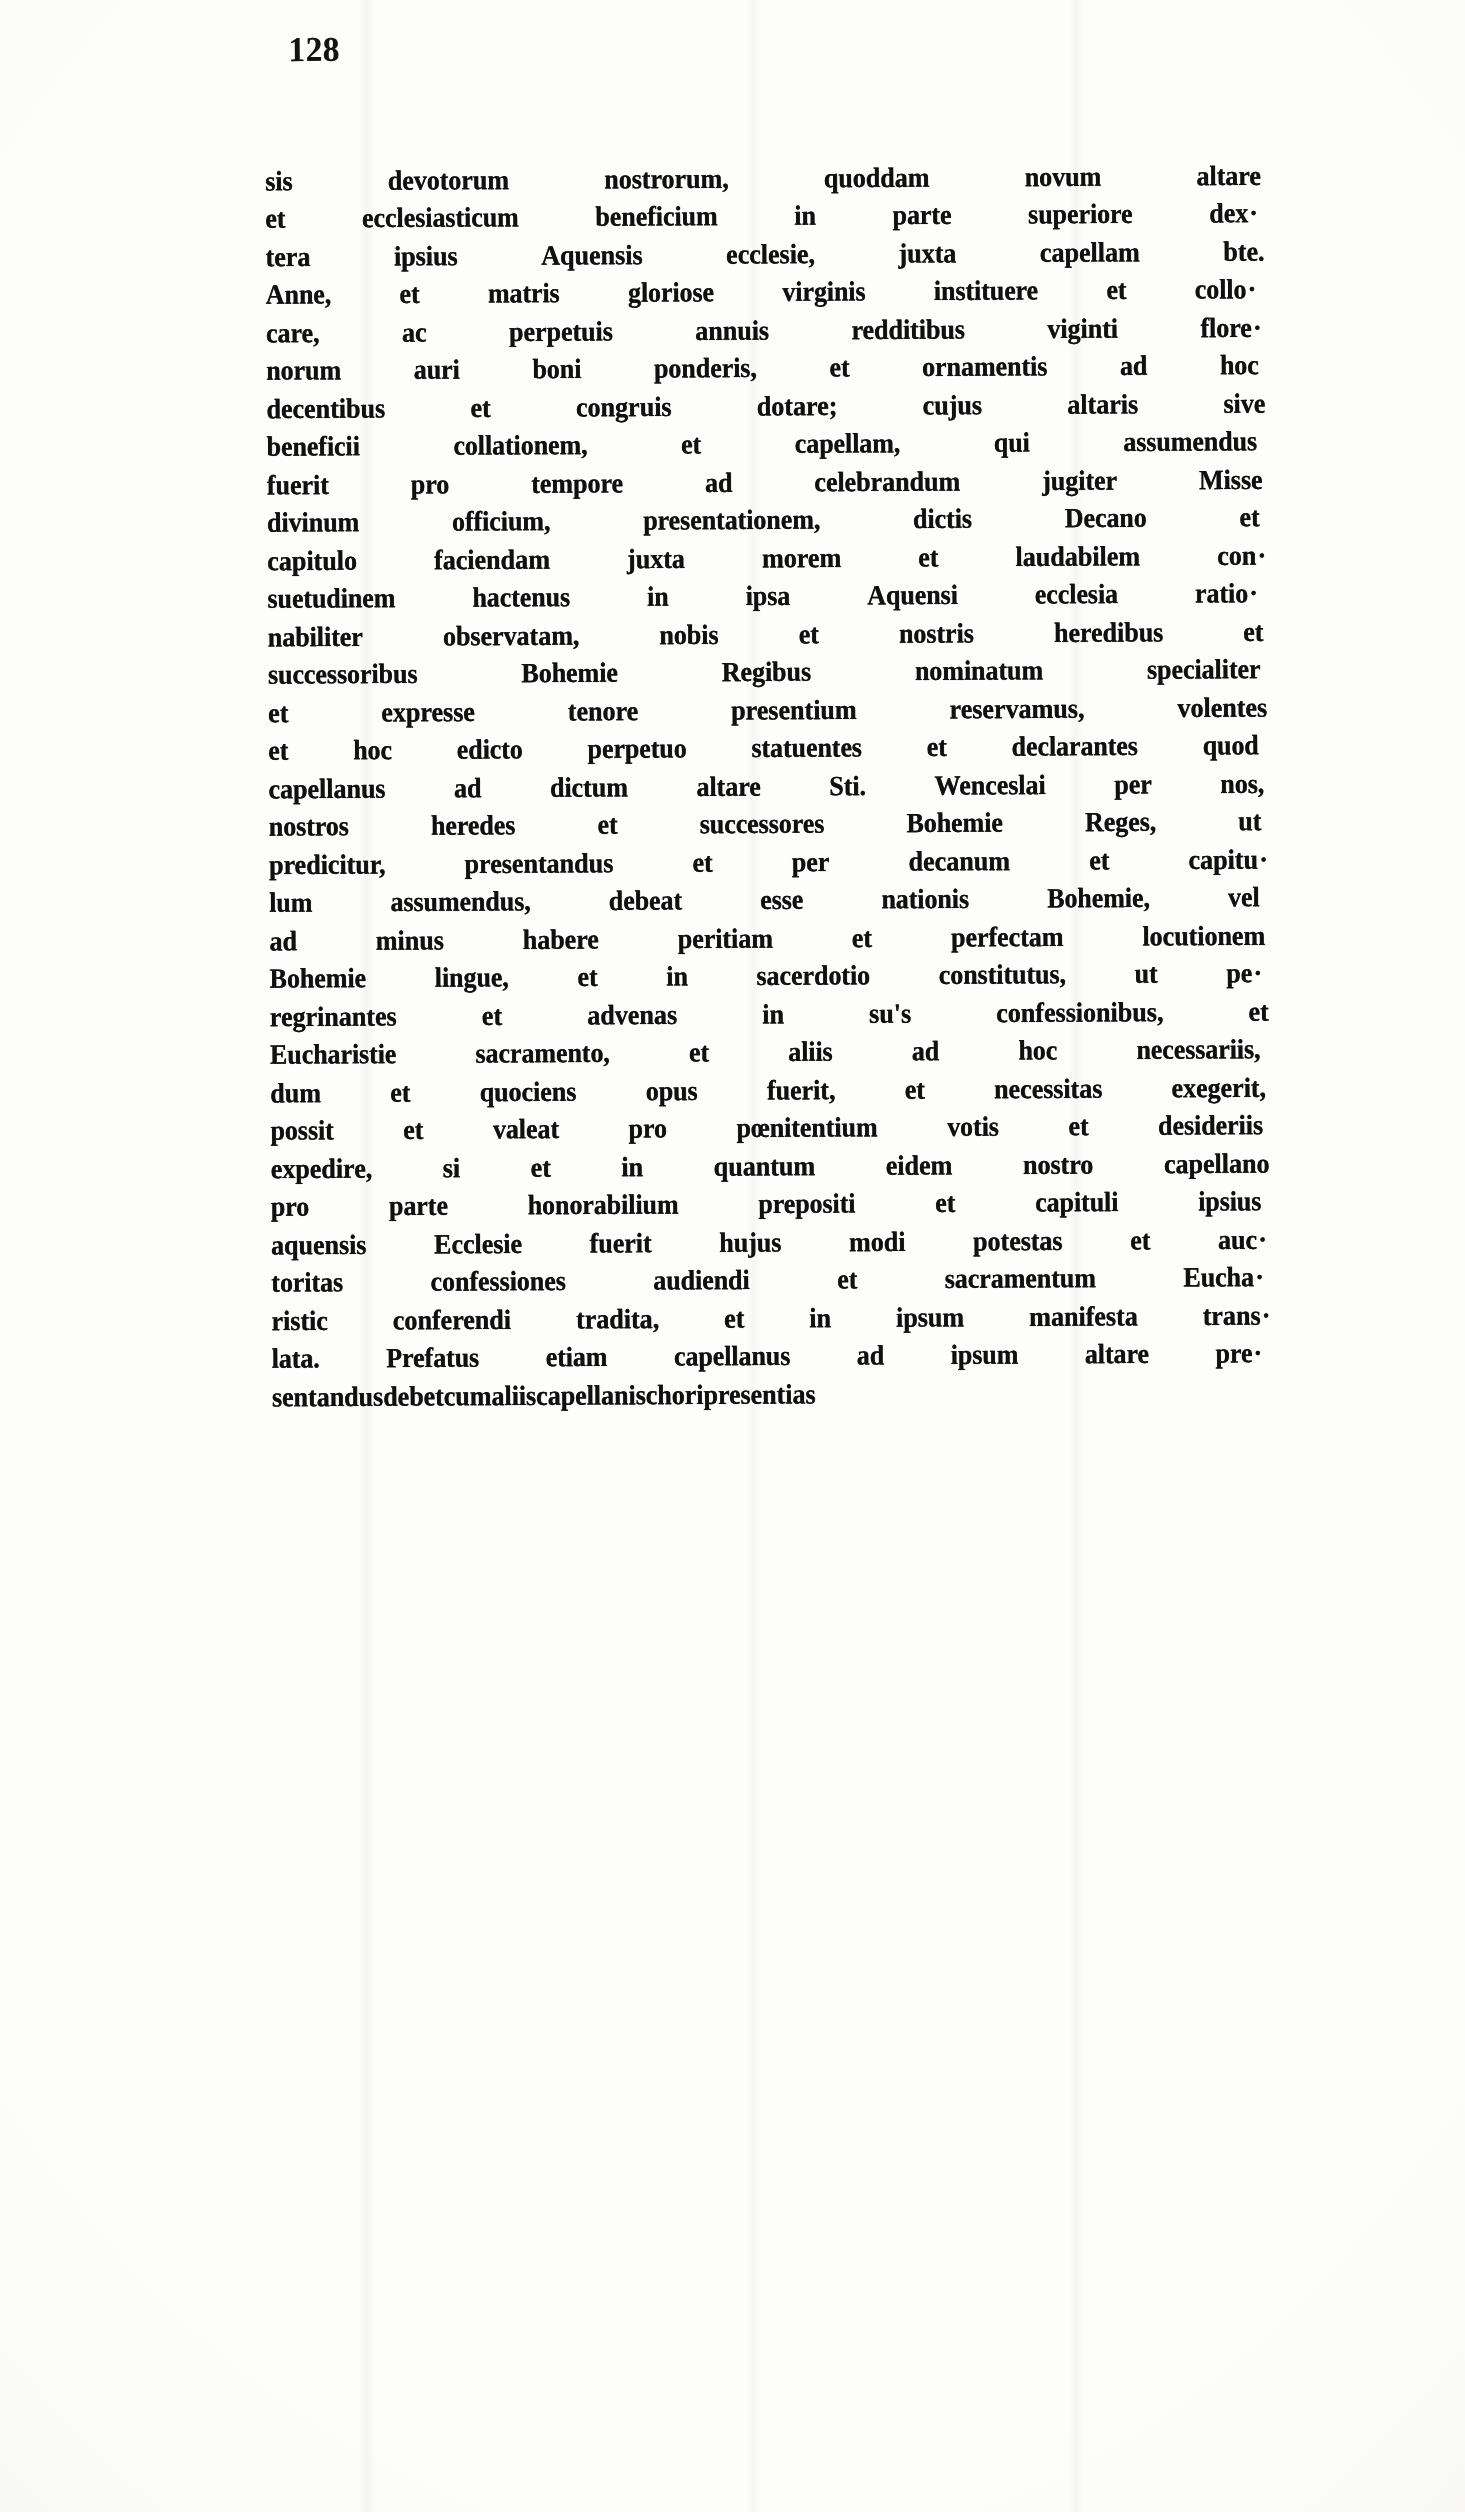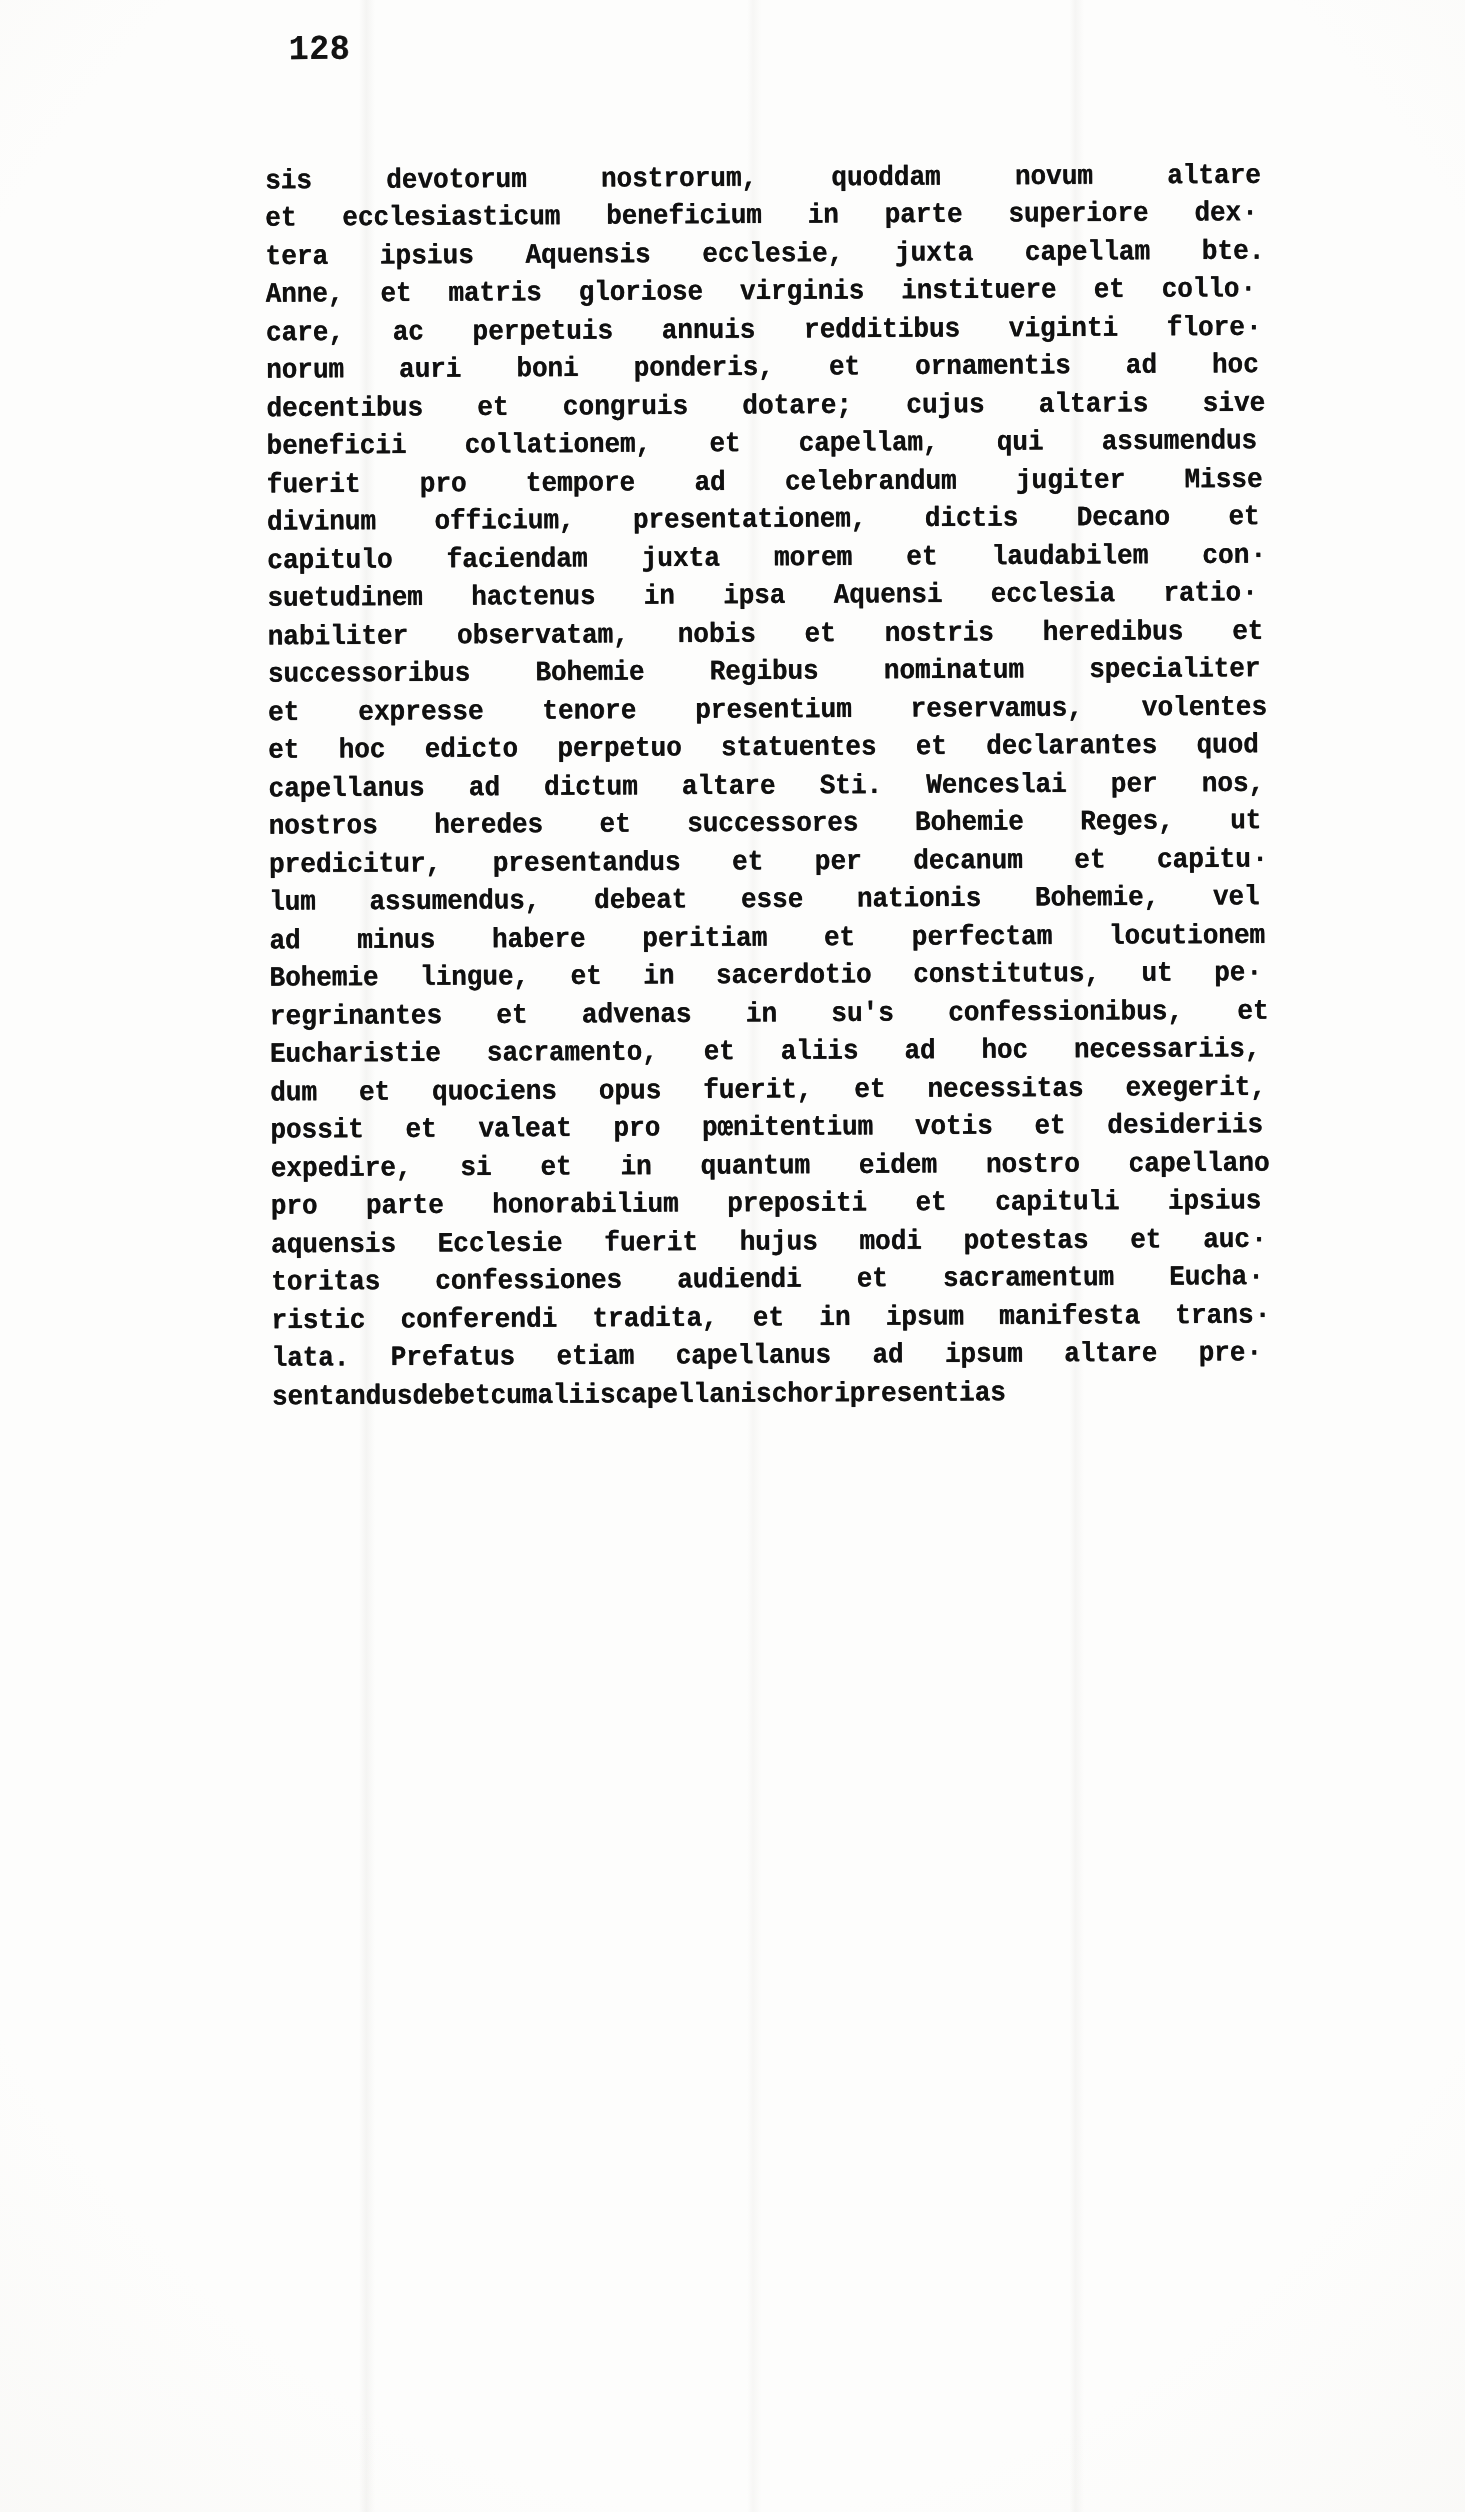--- a/index.html
+++ b/index.html
@@ -7,21 +7,21 @@
     padding: 0;
     background: #ffffff;
   }
 
   #page {
     position: relative;
     width: 1465px;
     height: 2512px;
     background: #fdfdfc;
     overflow: hidden;
-    font-family: Liberation Mono, monospace;
+    font-family: Liberation Serif, serif;
   }
 
   
   #paper-tone {
     position: absolute;
     inset: 0;
     background:
       radial-gradient(ellipse 120% 100% at 50% 45%,
         rgba(255,255,255,0) 55%,
         rgba(238,236,231,0.55) 88%,

